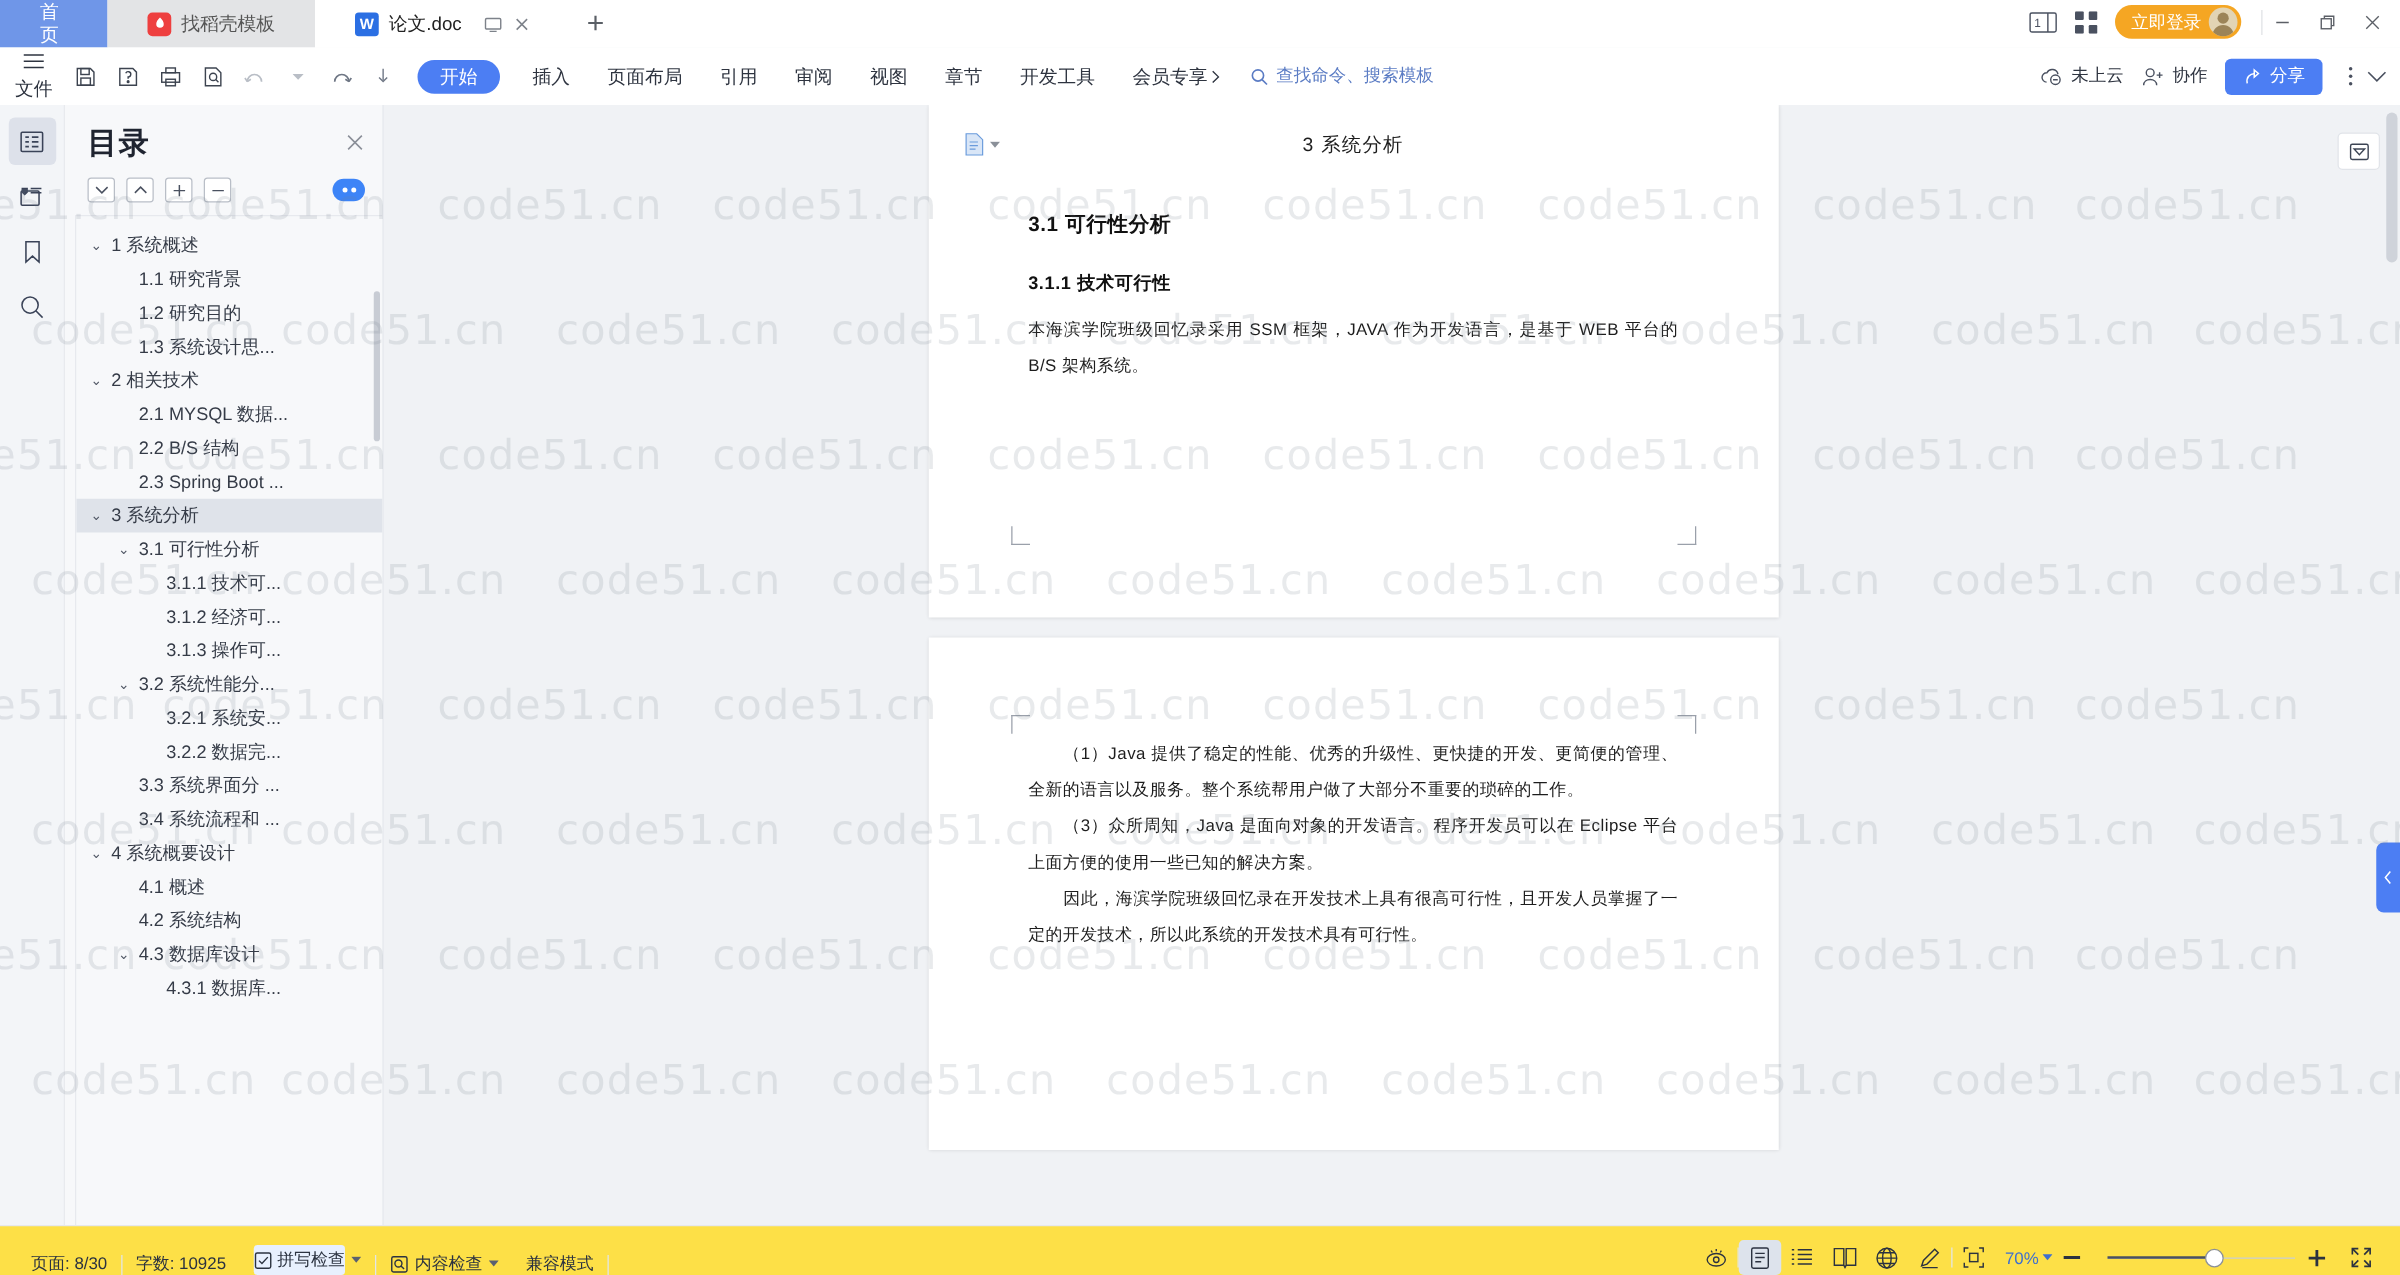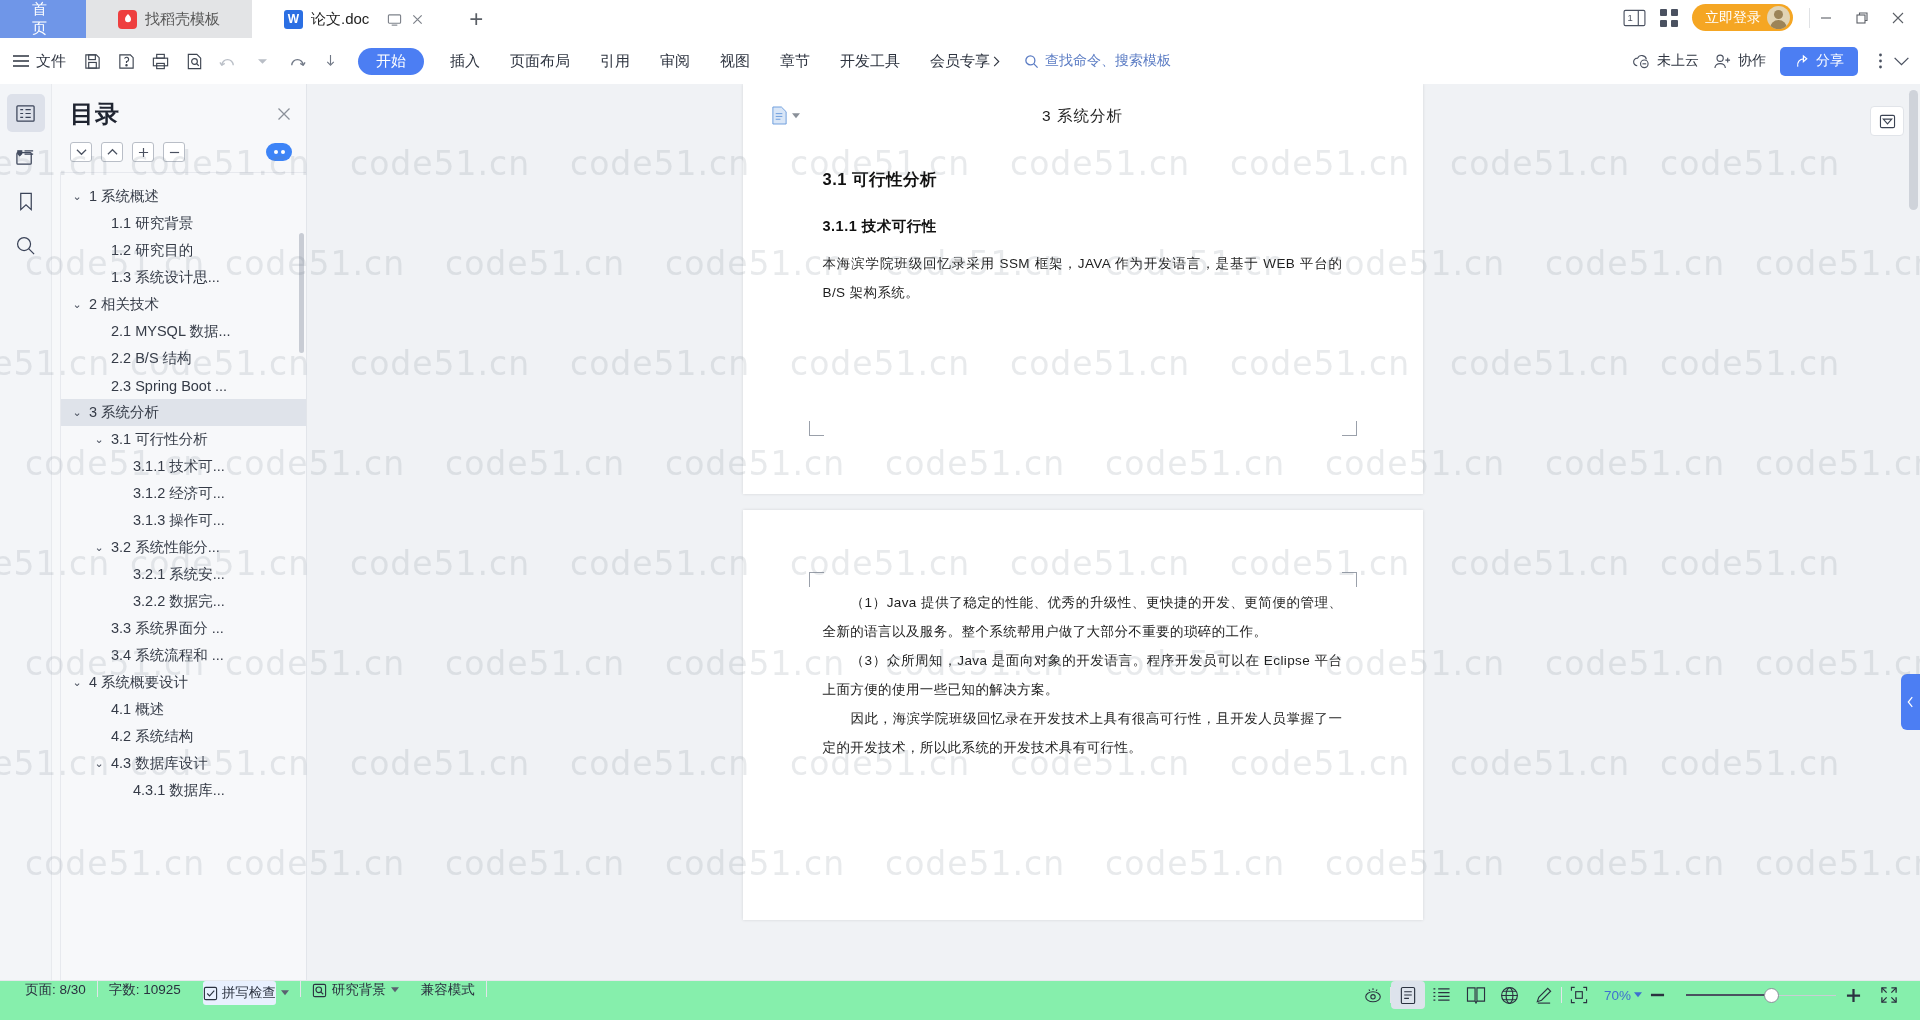--- a/index.html
+++ b/index.html
@@ -58,21 +58,21 @@
 
   
   .ribbon {
     height: 46px; background: #fff; display: flex; align-items: center;
     padding: 0 10px; gap: 2px; flex: none; position: relative; z-index: 3;
   }
   .rb-icon {
     width: 32px; height: 32px; display: flex; align-items: center; justify-content: center;
     color: #3d4450; border-radius: 4px;
   }
-  .rb-file { display: flex; align-items: center; gap: 6px; padding: 0 8px 0 2px; font-size: 15px; color: #2e3440;}
+  .rb-file { display: flex; align-items: center; gap: 6px; padding: 0 8px 0 2px; font-size: 15px; color: #2e3440; flex-direction: column;}
   .tab-start {
     background: #4c7ef3; color: #fff; border-radius: 14px; height: 27px; padding: 0 18px;
     display: flex; align-items: center; font-size: 15px; margin: 0 10px;
   }
   .rb-tab { font-size: 15px; color: #2e3440; padding: 0 14px; height: 32px; display: flex; align-items: center; }
   .rb-tab-vip { color: #2e3440; display: flex; align-items: center; gap: 2px; }
   .rb-search {
     display: flex; align-items: center; gap: 6px; color: #5b7cc4; font-size: 14px; margin-left: 8px;
   }
   .ribbon-right { margin-left: auto; display: flex; align-items: center; gap: 14px; }
@@ -155,22 +155,22 @@
   .doc-vscroll { position: absolute; right: 2px; top: 6px; width: 9px; height: 120px;
      background: #cfd3da; border-radius: 5px; }
   .side-flap {
     position: absolute; right: 0; top: 590px; width: 19px; height: 56px;
     background: #4c7ef3; border-radius: 6px 0 0 6px; display: flex; align-items: center;
     justify-content: center; color: #fff; font-size: 13px;
   }
 
   
   .status {
-    height: 40px; background: #86efac; border-top: 1px solid #e6e8ec; display: flex;
-    align-items: flex-start; padding: 0 14px; gap: 0; flex: none; font-size: 13.5px; color: #2b3240;
+    height: 40px; background: #fde047; border-top: 1px solid #e6e8ec; display: flex;
+    align-items: flex-end; padding: 0 14px; gap: 0; flex: none; font-size: 13.5px; color: #2b3240;
   }
   .st-item { padding: 0 11px; display: flex; align-items: center; gap: 5px; }
   .st-div { width: 1px; height: 16px; background: #e2e5ea; }
   .st-chip { background: #e8f0fe; border-radius: 3px; padding: 3px 0; display:flex; align-items:center; gap:4px;}
   .status-right { margin-left: auto; display: flex; align-items: center; gap: 0; }
   .st-ic { width: 34px; height: 28px; display: flex; align-items: center; justify-content: center;
     color: #2b3240; border-radius: 4px; }
   .st-ic.active { background: #dde3ec; }
   .zoom-val { color: #3e6fd0; font-size: 13.5px; display: flex; align-items: center; gap: 3px; padding: 0 8px;}
   .slider { width: 150px; height: 14px; position: relative; display: flex; align-items: center; margin: 0 10px; }
@@ -746,21 +746,21 @@
     </div>
     <div class="st-div"></div>
     <div class="st-item">
       <span>
         <svg width="15" height="15" viewBox="0 0 16 16" fill="none" stroke="#2b3240" stroke-width="1.2">
           <rect x="1.5" y="1.5" width="13" height="13" rx="1.5"></rect>
             <circle cx="7.2" cy="7.2" r="3"></circle>
             <path d="M9.4 9.4l2.6 2.6"></path>
         </svg>
       </span>
-      <span>研究背景</span>
+      <span>内容检查</span>
       <span>
         <svg width="8" height="6" viewBox="0 0 9 6" fill="#5a6070">
             <path d="M0 0h9L4.5 5.5z"></path>
           </svg>
       </span>
     </div>
     <div class="st-item">
       <span>兼容模式</span>
     </div>
     <div class="st-div"></div>

